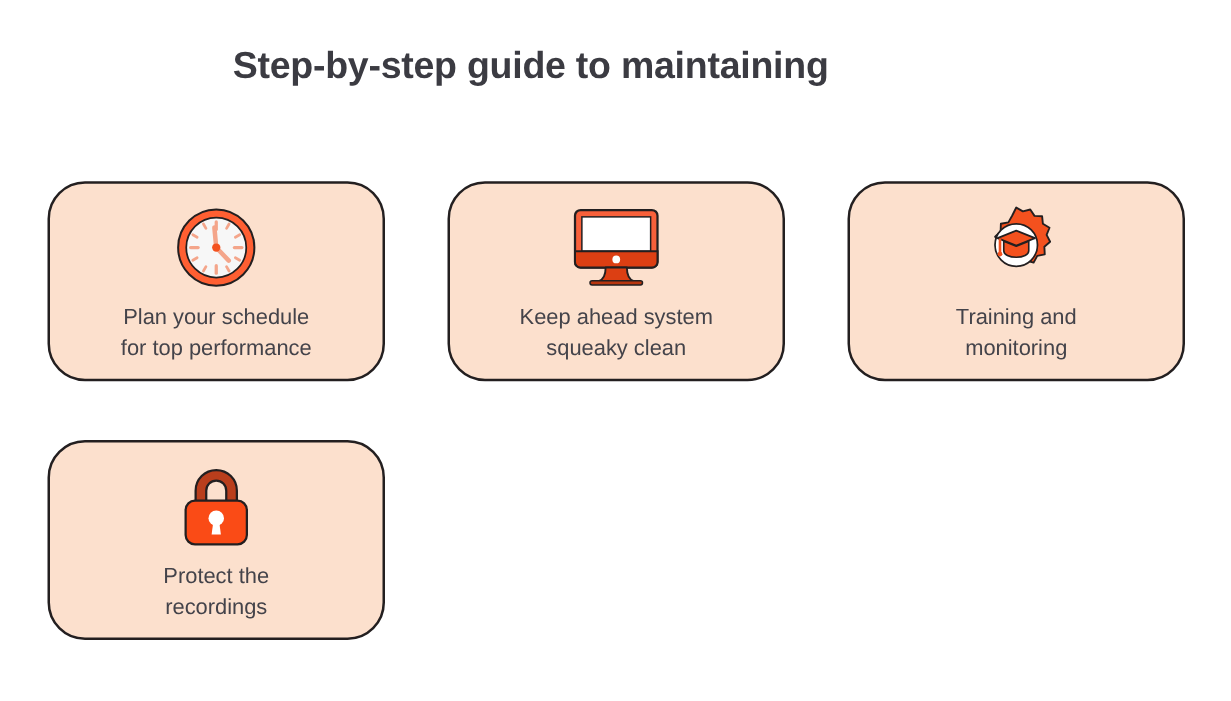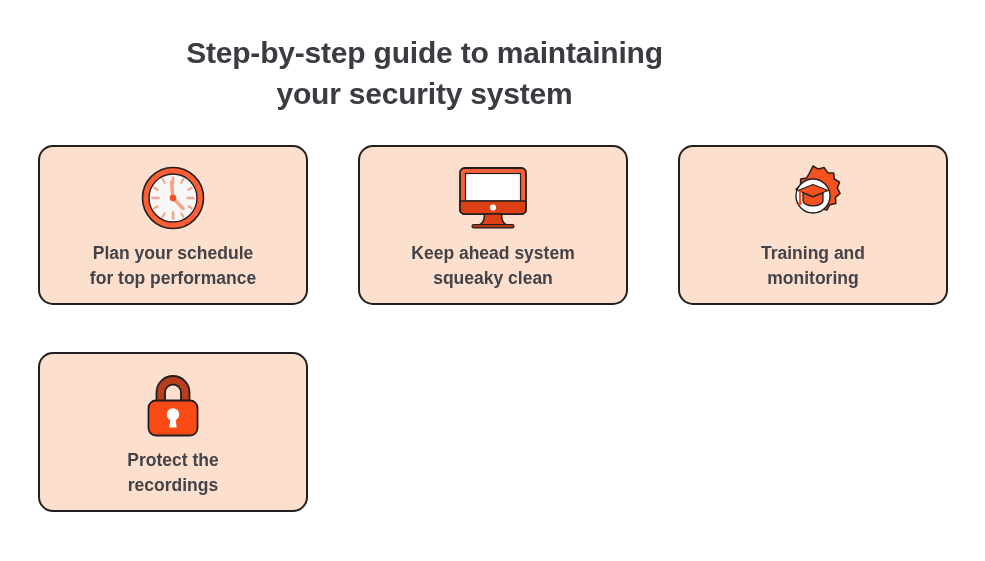--- a/index.html
+++ b/index.html
@@ -42,28 +42,26 @@
     grid-template-columns: repeat(3, 270px);
     grid-template-rows: repeat(2, 160px);
     column-gap: 50px;
     row-gap: 47px;
   }
 
   .card {
     position: relative;
     background: #fce0cd;
     border: 2.2px solid #231f20;
-    border-radius: 15px;
+    border-radius: 30px;
     box-sizing: border-box;
     display: flex;
     flex-direction: column;
-    align-items: center;
     justify-content: flex-start;
     padding-top: 18px;
-    font-weight: bold;
   }
 
   .card-icon {
     height: 66px;
     display: flex;
     align-items: center;
     justify-content: center;
   }
 
   .card-label {
@@ -76,21 +74,20 @@
   }
 
   
   svg { display: block; overflow: visible; }
 </style>
 </head>
 <body>
 
 <div class="title">
   <span class="title-line">Step-by-step guide to maintaining</span>
-  <span class="title-line">your security system</span>
 </div>
 
 <div class="grid">
 
   <div class="card">
     <div class="card-icon">
       <svg width="66" height="66" viewBox="0 0 66 66" aria-hidden="true">
         <circle cx="33" cy="33" r="30.5" fill="#ff5f32" stroke="#231f20" stroke-width="1.6"></circle>
         <circle cx="33" cy="33" r="24" fill="#f7f7f7" stroke="#231f20" stroke-width="1.4"></circle>
         <g stroke="#f4a58a" stroke-linecap="round">

